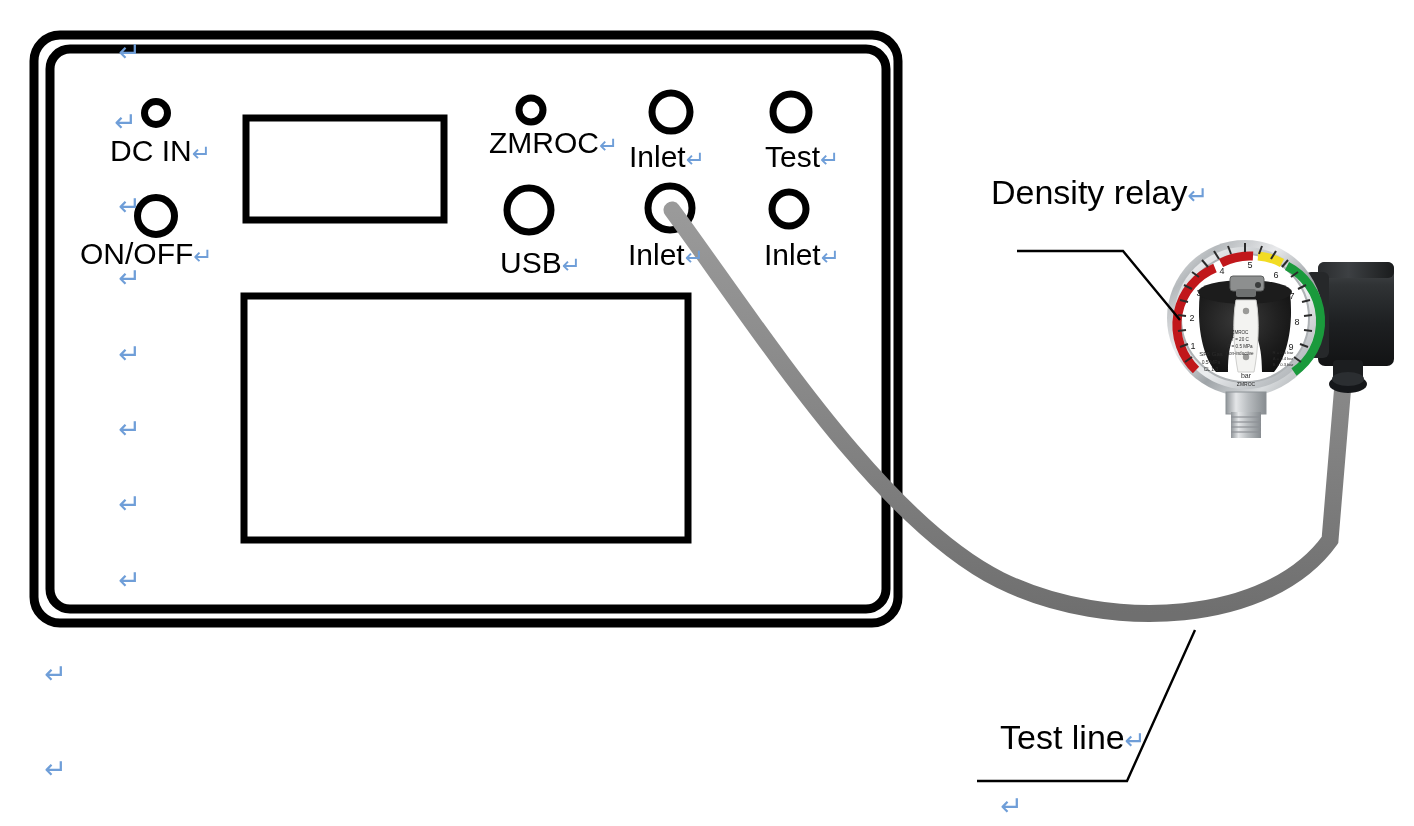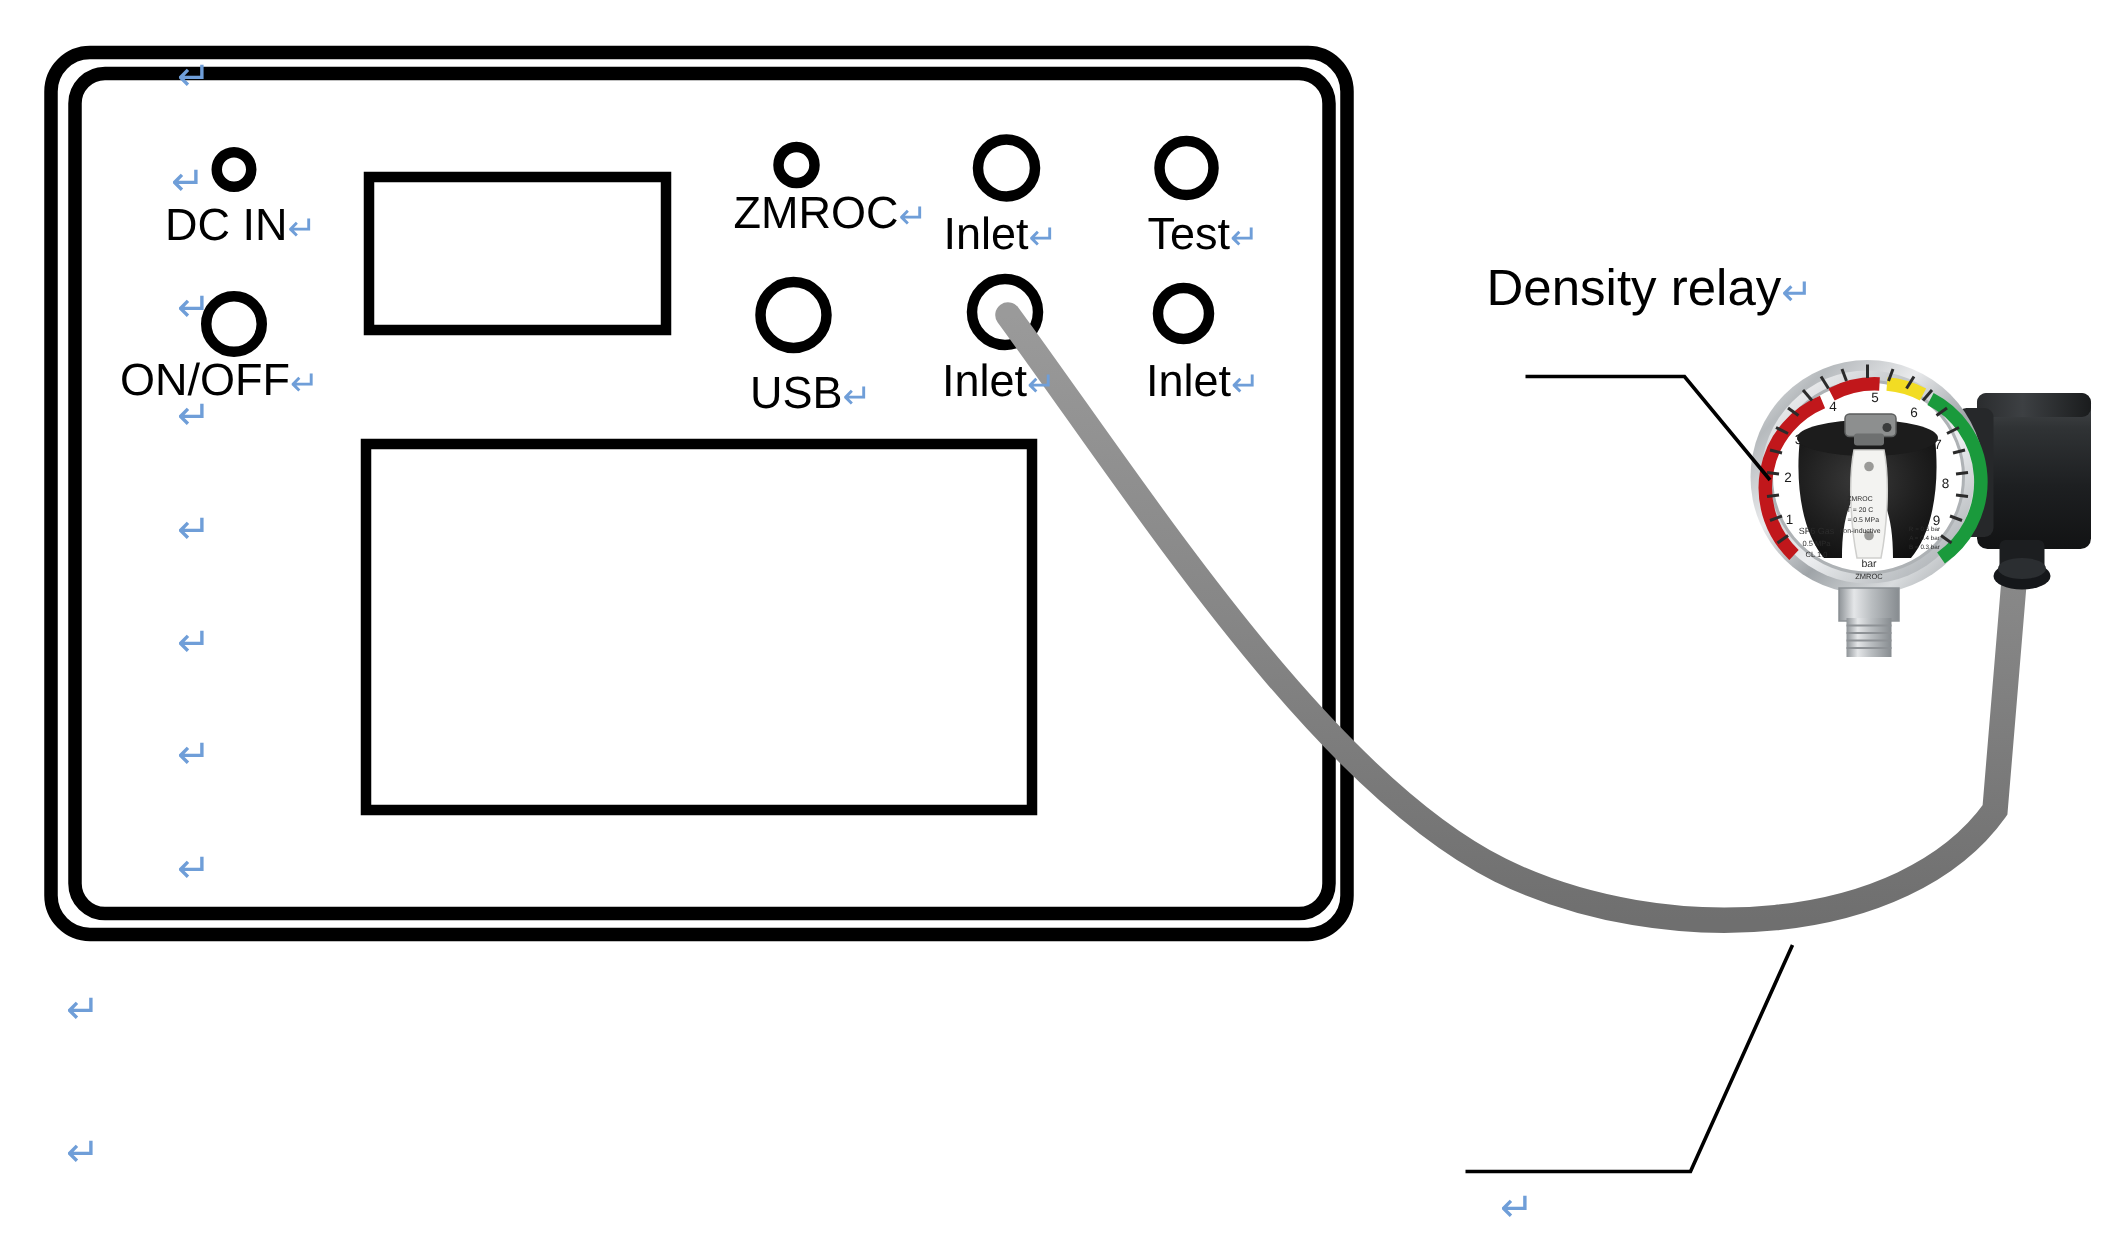--- a/index.html
+++ b/index.html
@@ -265,20 +265,23 @@
   </div>
 
   <div class="portlabel" style="left:764px;top:240px;">
     <span>Inlet</span><span class="pm">↵</span>
   </div>
 
   <div class="calloutlabel" style="left:991px;top:175px;">
     <span>Density relay</span><span class="pm">↵</span>
   </div>
 
+  <div class="calloutlabel" style="left:1000px;top:720px;">
+    <span>Test line</span><span class="pm">↵</span>
+  </div>
 
   <div class="pmark" style="left:118px;top:38px;">↵</div>
   <div class="pmark" style="left:114px;top:108px;">↵</div>
   <div class="pmark" style="left:118px;top:192px;">↵</div>
   <div class="pmark" style="left:118px;top:264px;">↵</div>
   <div class="pmark" style="left:118px;top:340px;">↵</div>
   <div class="pmark" style="left:118px;top:415px;">↵</div>
   <div class="pmark" style="left:118px;top:490px;">↵</div>
   <div class="pmark" style="left:118px;top:566px;">↵</div>
 

